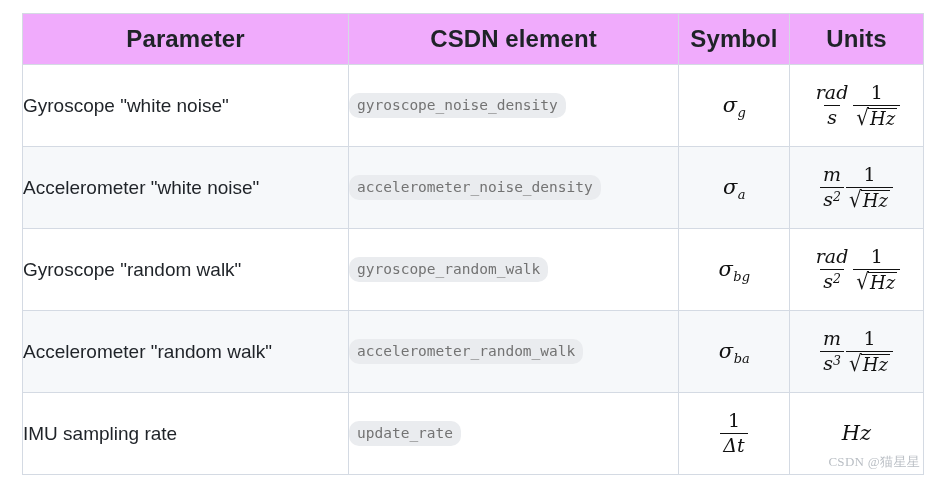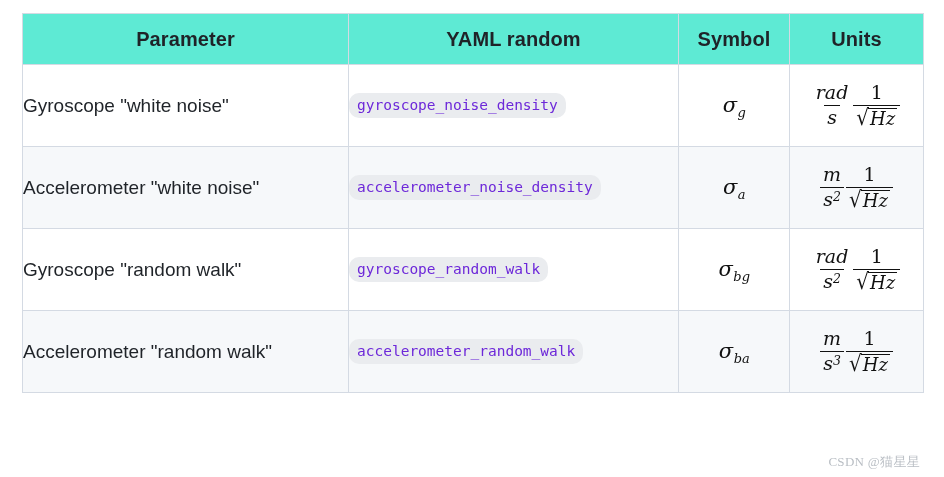--- a/index.html
+++ b/index.html
@@ -45,24 +45,24 @@
   table.param-table th,
   table.param-table td {
     border: 1px solid #d4dae3;
     vertical-align: middle;
     padding: 0;
   }
 
   table.param-table thead th {
     height: 50px;
     text-align: center;
-    font-size: 20px;
+    font-size: 24px;
     font-weight: bold;
     color: #1f2328;
-    background: #5eead4;
+    background: #f0abfc;
     letter-spacing: 0.1px;
   }
 
   table.param-table tbody tr { height: 82px; }
   table.param-table tbody tr.alt td { background: #f6f8fa; }
   table.param-table tbody tr.plain td { background: #ffffff; }
 
   td.cell-param {
     padding-left: 18px;
     font-size: 19px;
@@ -75,21 +75,21 @@
     padding-left: 16px;
   }
 
   .code-chip {
     display: inline-block;
     background: #eaecef;
     border-radius: 10px;
     padding: 4px 8px 5px 8px;
     font-family: "DejaVu Sans Mono", "Liberation Mono", monospace;
     font-size: 14.5px;
-    color: #6d28d9;
+    color: #737373;
     line-height: 1.15;
     white-space: nowrap;
   }
 
   td.cell-symbol, td.cell-units {
     text-align: center;
     color: #101010;
   }
 
   
@@ -195,21 +195,21 @@
     <table class="param-table">
       <colgroup>
         <col class="c-param">
           <col class="c-yaml">
           <col class="c-symbol">
           <col class="c-units">
       </colgroup>
       <thead>
         <tr>
           <th>Parameter</th>
-          <th>YAML random</th>
+          <th>CSDN element</th>
           <th>Symbol</th>
           <th>Units</th>
         </tr>
       </thead>
       <tbody>
 
         <tr class="plain">
           <td class="cell-param">Gyroscope "white noise"</td>
           <td class="cell-yaml">
             <span class="code-chip">gyroscope_noise_density</span>
@@ -302,20 +302,37 @@
                 <span class="num num-one">1</span>
                 <span class="den"><span class="sqrt">
                       <span class="radical">√</span>
                       <span class="radicand">Hz</span>
                     </span></span>
               </span>
             </span>
           </td>
         </tr>
 
+        <tr class="plain">
+          <td class="cell-param">IMU sampling rate</td>
+          <td class="cell-yaml">
+            <span class="code-chip">update_rate</span>
+          </td>
+          <td class="cell-symbol">
+            <span class="math big-frac-sym">
+              <span class="frac">
+                <span class="num num-one">1</span>
+                <span class="den"><span>Δt</span></span>
+              </span>
+            </span>
+          </td>
+          <td class="cell-units">
+            <span class="math hz">Hz</span>
+          </td>
+        </tr>
 
       </tbody>
     </table>
   </div>
 
   <div class="watermark">CSDN @猫星星</div>
 
 </div>
 
 </body></html>

